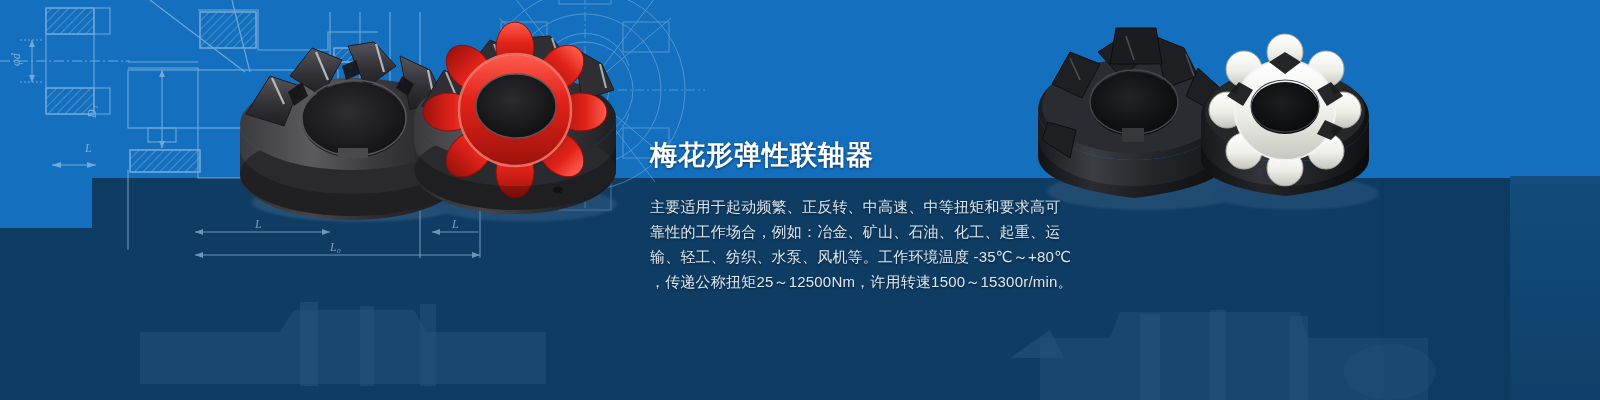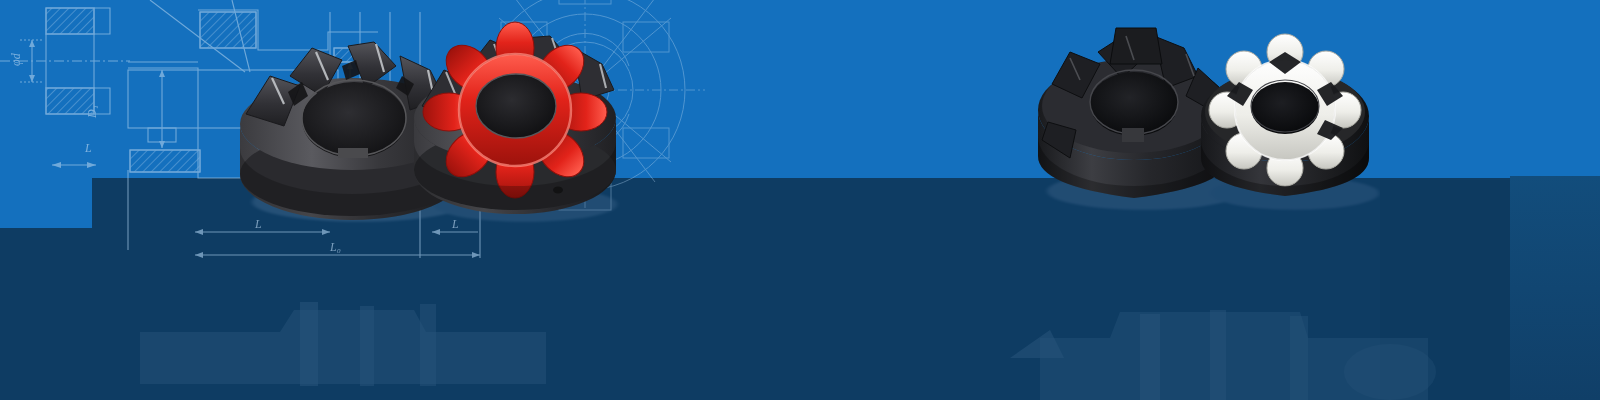--- a/index.html
+++ b/index.html
@@ -464,14 +464,23 @@
         <path d="M1040 58 h70 l10 -26 h180 l8 26 h120 v62 h-388 z" opacity=".45"></path>
         <rect x="1140" y="34" width="20" height="86" opacity=".55"></rect>
         <rect x="1210" y="30" width="16" height="90" opacity=".5"></rect>
         <rect x="1290" y="36" width="18" height="84" opacity=".45"></rect>
         <path d="M1050 50 l-40 28 h54 z" opacity=".6"></path>
         <ellipse cx="1390" cy="92" rx="46" ry="28" opacity=".35"></ellipse>
       </g>
     </svg>
   </div>
 
+  <div class="copy">
+    <div class="title">梅花形弹性联轴器</div>
+    <div class="body">
+      <p>主要适用于起动频繁、正反转、中高速、中等扭矩和要求高可</p>
+      <p>靠性的工作场合，例如：冶金、矿山、石油、化工、起重、运</p>
+      <p>输、轻工、纺织、水泵、风机等。工作环境温度 -35℃～+80℃</p>
+      <p class="indent">，传递公称扭矩25～12500Nm，许用转速1500～15300r/min。</p>
+    </div>
+  </div>
 
 </div>
 
 </body></html>

